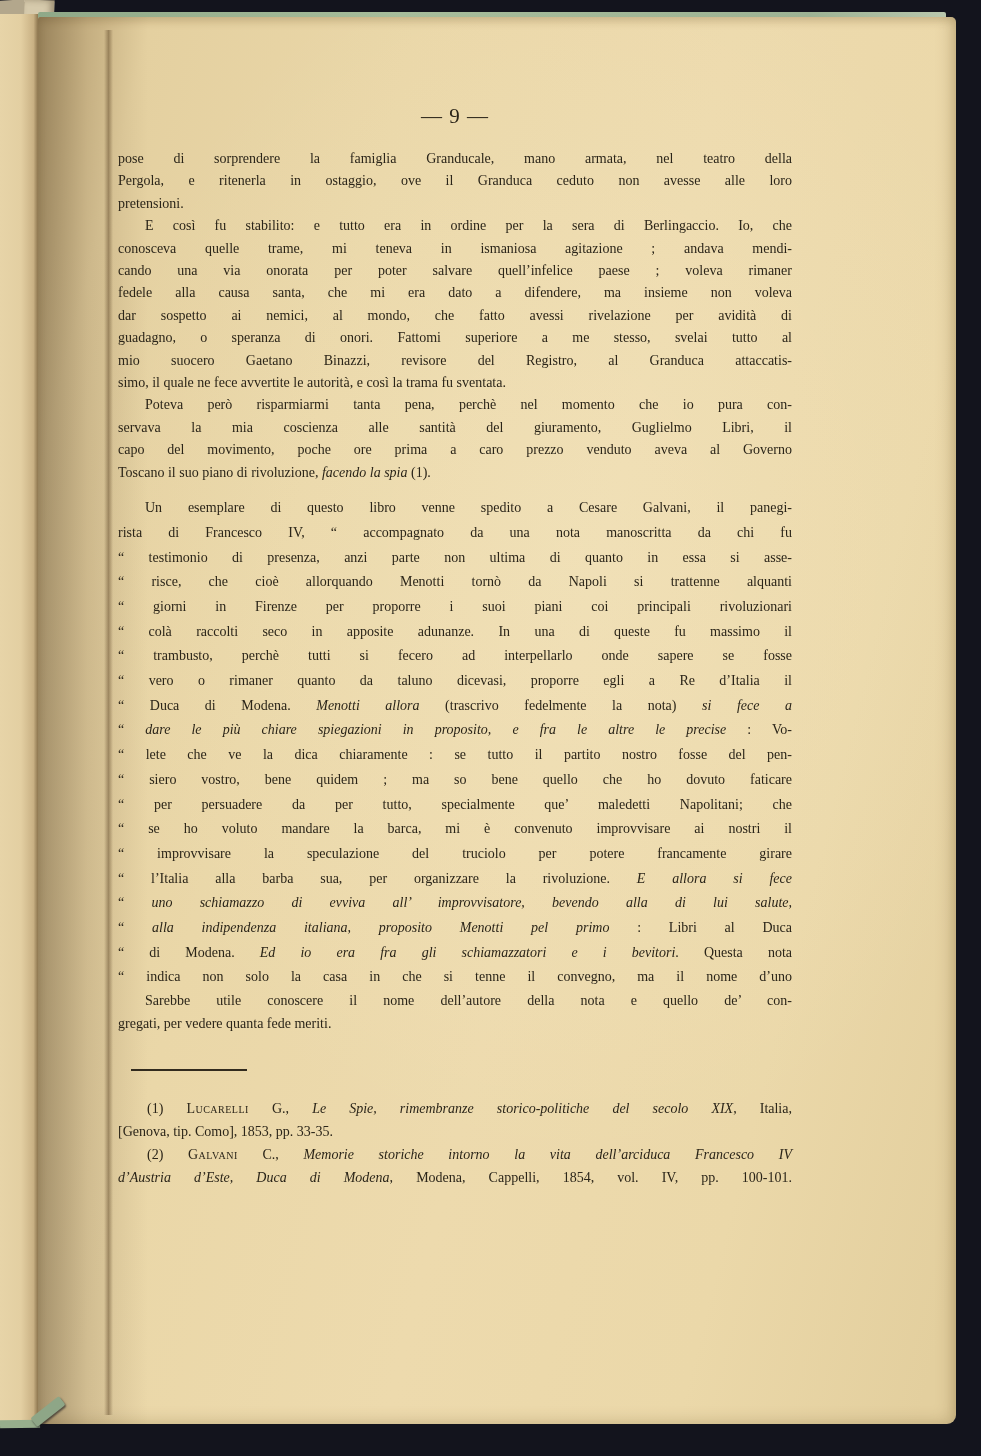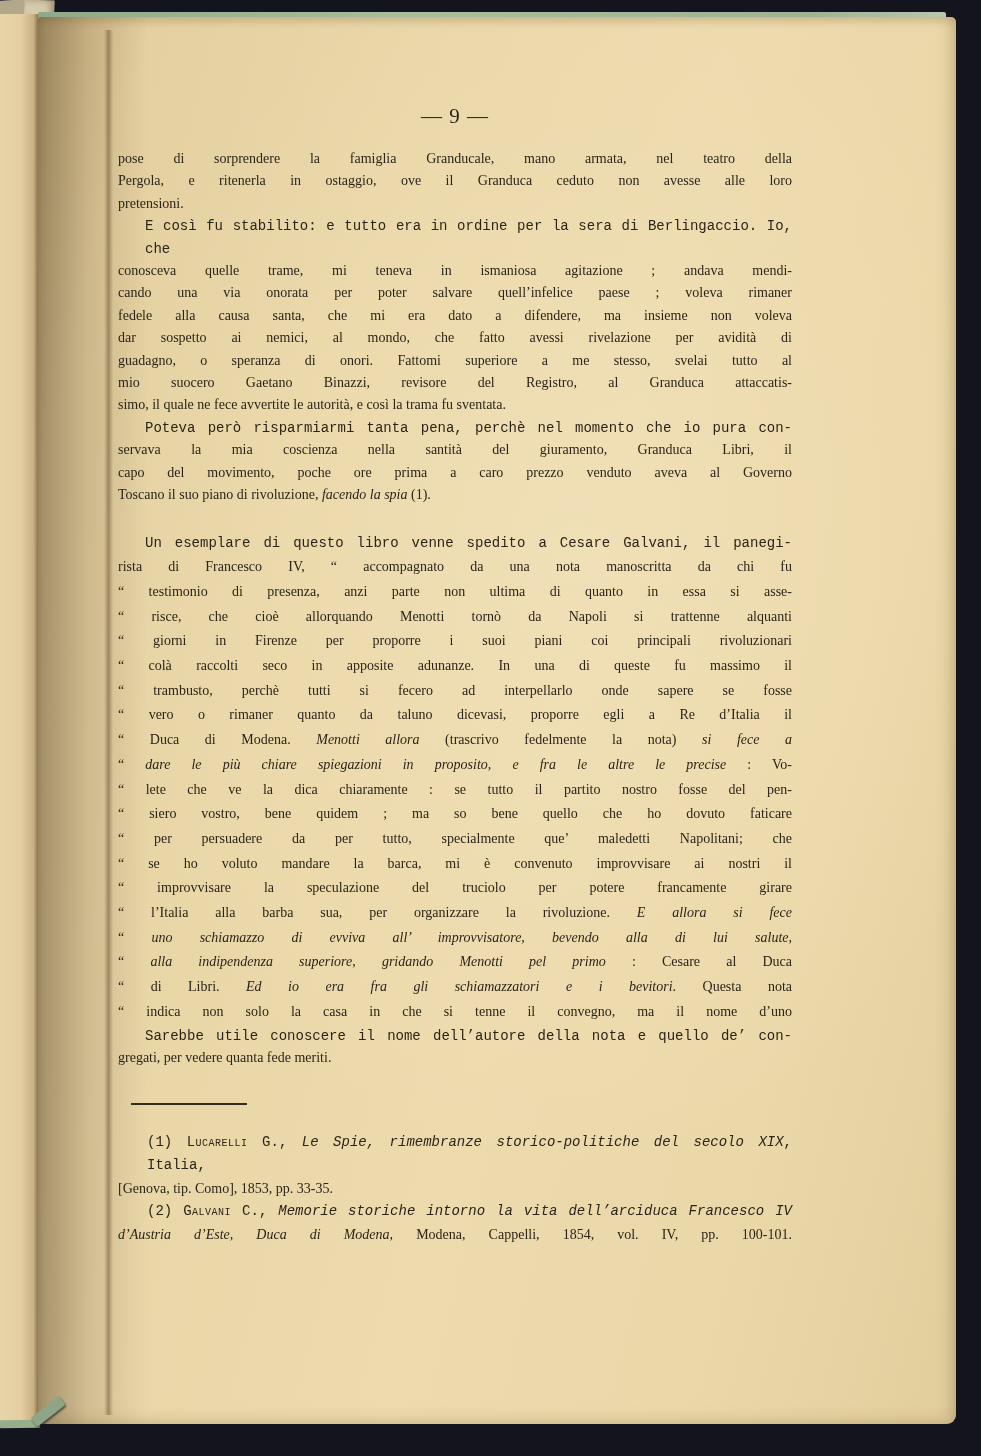--- a/index.html
+++ b/index.html
@@ -62,22 +62,22 @@
     letter-spacing:1px;margin-bottom:20px;
   }
   .para{font-size:14px;}
   .tline{
     line-height:22.4px;
     text-align:justify;text-align-last:justify;
     white-space:normal;
   }
   .para.loose .tline{line-height:24.7px;}
   .tline.last{text-align-last:left;}
-  .tline.ind{padding-left:27px;font-family:Liberation Mono, monospace;}
-  .para.gap{margin-top:24px;}
+  .tline.ind{padding-left:27px;}
+  .para.gap{margin-top:12px;}
   .it{font-style:italic;}
   .sc{font-variant:small-caps;letter-spacing:.5px;}
   .footnote-rule{
     width:116px;height:2px;background:#322b1e;
     margin:34px 0 0 13px;
   }
   .footnotes{margin-top:26px;font-size:18px;}
   .footnotes .tline{line-height:23px;}
   .footnotes .tline.ind{padding-left:29px;}
 </style>
@@ -108,21 +108,21 @@
         <div class="tline"><span>conosceva quelle trame, mi teneva in ismaniosa agitazione ; andava mendi-</span></div>
         <div class="tline"><span>cando una via onorata per poter salvare quell’infelice paese ; voleva rimaner</span></div>
         <div class="tline"><span>fedele alla causa santa, che mi era dato a difendere, ma insieme non voleva</span></div>
         <div class="tline"><span>dar sospetto ai nemici, al mondo, che fatto avessi rivelazione per avidità di</span></div>
         <div class="tline"><span>guadagno, o speranza di onori. Fattomi superiore a me stesso, svelai tutto al</span></div>
         <div class="tline"><span>mio suocero Gaetano Binazzi, revisore del Registro, al Granduca attaccatis-</span></div>
         <div class="tline last"><span>simo, il quale ne fece avvertite le autorità, e così la trama fu sventata.</span></div>
       </div>
       <div class="para">
         <div class="tline ind"><span>Poteva però risparmiarmi tanta pena, perchè nel momento che io pura con-</span></div>
-        <div class="tline"><span>servava la mia coscienza nella santità del giuramento, Granduca Libri, il</span></div>
+        <div class="tline"><span>servava la mia coscienza alle santità del giuramento, Guglielmo Libri, il</span></div>
         <div class="tline"><span>capo del movimento, poche ore prima a caro prezzo venduto aveva al Governo</span></div>
         <div class="tline last"><span>Toscano il suo piano di rivoluzione, </span><span class="it">facendo la spia</span><span> (1).</span></div>
       </div>
       <div class="para loose gap">
         <div class="tline ind"><span>Un esemplare di questo libro venne spedito a Cesare Galvani, il panegi-</span></div>
         <div class="tline"><span>rista di Francesco IV, “ accompagnato da una nota manoscritta da chi fu</span></div>
         <div class="tline"><span>“ testimonio di presenza, anzi parte non ultima di quanto in essa si asse-</span></div>
         <div class="tline"><span>“ risce, che cioè allorquando Menotti tornò da Napoli si trattenne alquanti</span></div>
         <div class="tline"><span>“ giorni in Firenze per proporre i suoi piani coi principali rivoluzionari</span></div>
         <div class="tline"><span>“ colà raccolti seco in apposite adunanze. In una di queste fu massimo il</span></div>
@@ -130,22 +130,22 @@
         <div class="tline"><span>“ vero o rimaner quanto da taluno dicevasi, proporre egli a Re d’Italia il</span></div>
         <div class="tline"><span>“ Duca di Modena. </span><span class="it">Menotti allora</span><span> (trascrivo fedelmente la nota) </span><span class="it">si fece a</span></div>
         <div class="tline"><span>“ </span><span class="it">dare le più chiare spiegazioni in proposito, e fra le altre le precise</span><span> : Vo-</span></div>
         <div class="tline"><span>“ lete che ve la dica chiaramente : se tutto il partito nostro fosse del pen-</span></div>
         <div class="tline"><span>“ siero vostro, bene quidem ; ma so bene quello che ho dovuto faticare</span></div>
         <div class="tline"><span>“ per persuadere da per tutto, specialmente que’ maledetti Napolitani; che</span></div>
         <div class="tline"><span>“ se ho voluto mandare la barca, mi è convenuto improvvisare ai nostri il</span></div>
         <div class="tline"><span>“ improvvisare la speculazione del truciolo per potere francamente girare</span></div>
         <div class="tline"><span>“ l’Italia alla barba sua, per organizzare la rivoluzione. </span><span class="it">E allora si fece</span></div>
         <div class="tline"><span>“ </span><span class="it">uno schiamazzo di evviva all’ improvvisatore, bevendo alla di lui salute,</span></div>
-        <div class="tline"><span>“ </span><span class="it">alla indipendenza superiore, gridando Menotti pel primo</span><span> : Cesare al Duca</span></div>
-        <div class="tline"><span>“ di Libri. </span><span class="it">Ed io era fra gli schiamazzatori e i bevitori</span><span>. Questa nota</span></div>
+        <div class="tline"><span>“ </span><span class="it">alla indipendenza italiana, proposito Menotti pel primo</span><span> : Libri al Duca</span></div>
+        <div class="tline"><span>“ di Modena. </span><span class="it">Ed io era fra gli schiamazzatori e i bevitori</span><span>. Questa nota</span></div>
         <div class="tline"><span>“ indica non solo la casa in che si tenne il convegno, ma il nome d’uno</span></div>
       </div>
       <div class="para">
         <div class="tline ind"><span>Sarebbe utile conoscere il nome dell’autore della nota e quello de’ con-</span></div>
         <div class="tline last"><span>gregati, per vedere quanta fede meriti.</span></div>
       </div>
     </div>
   <div class="footnote-rule"></div>
   <div id="footnotes" class="footnotes">
       <div class="para">

